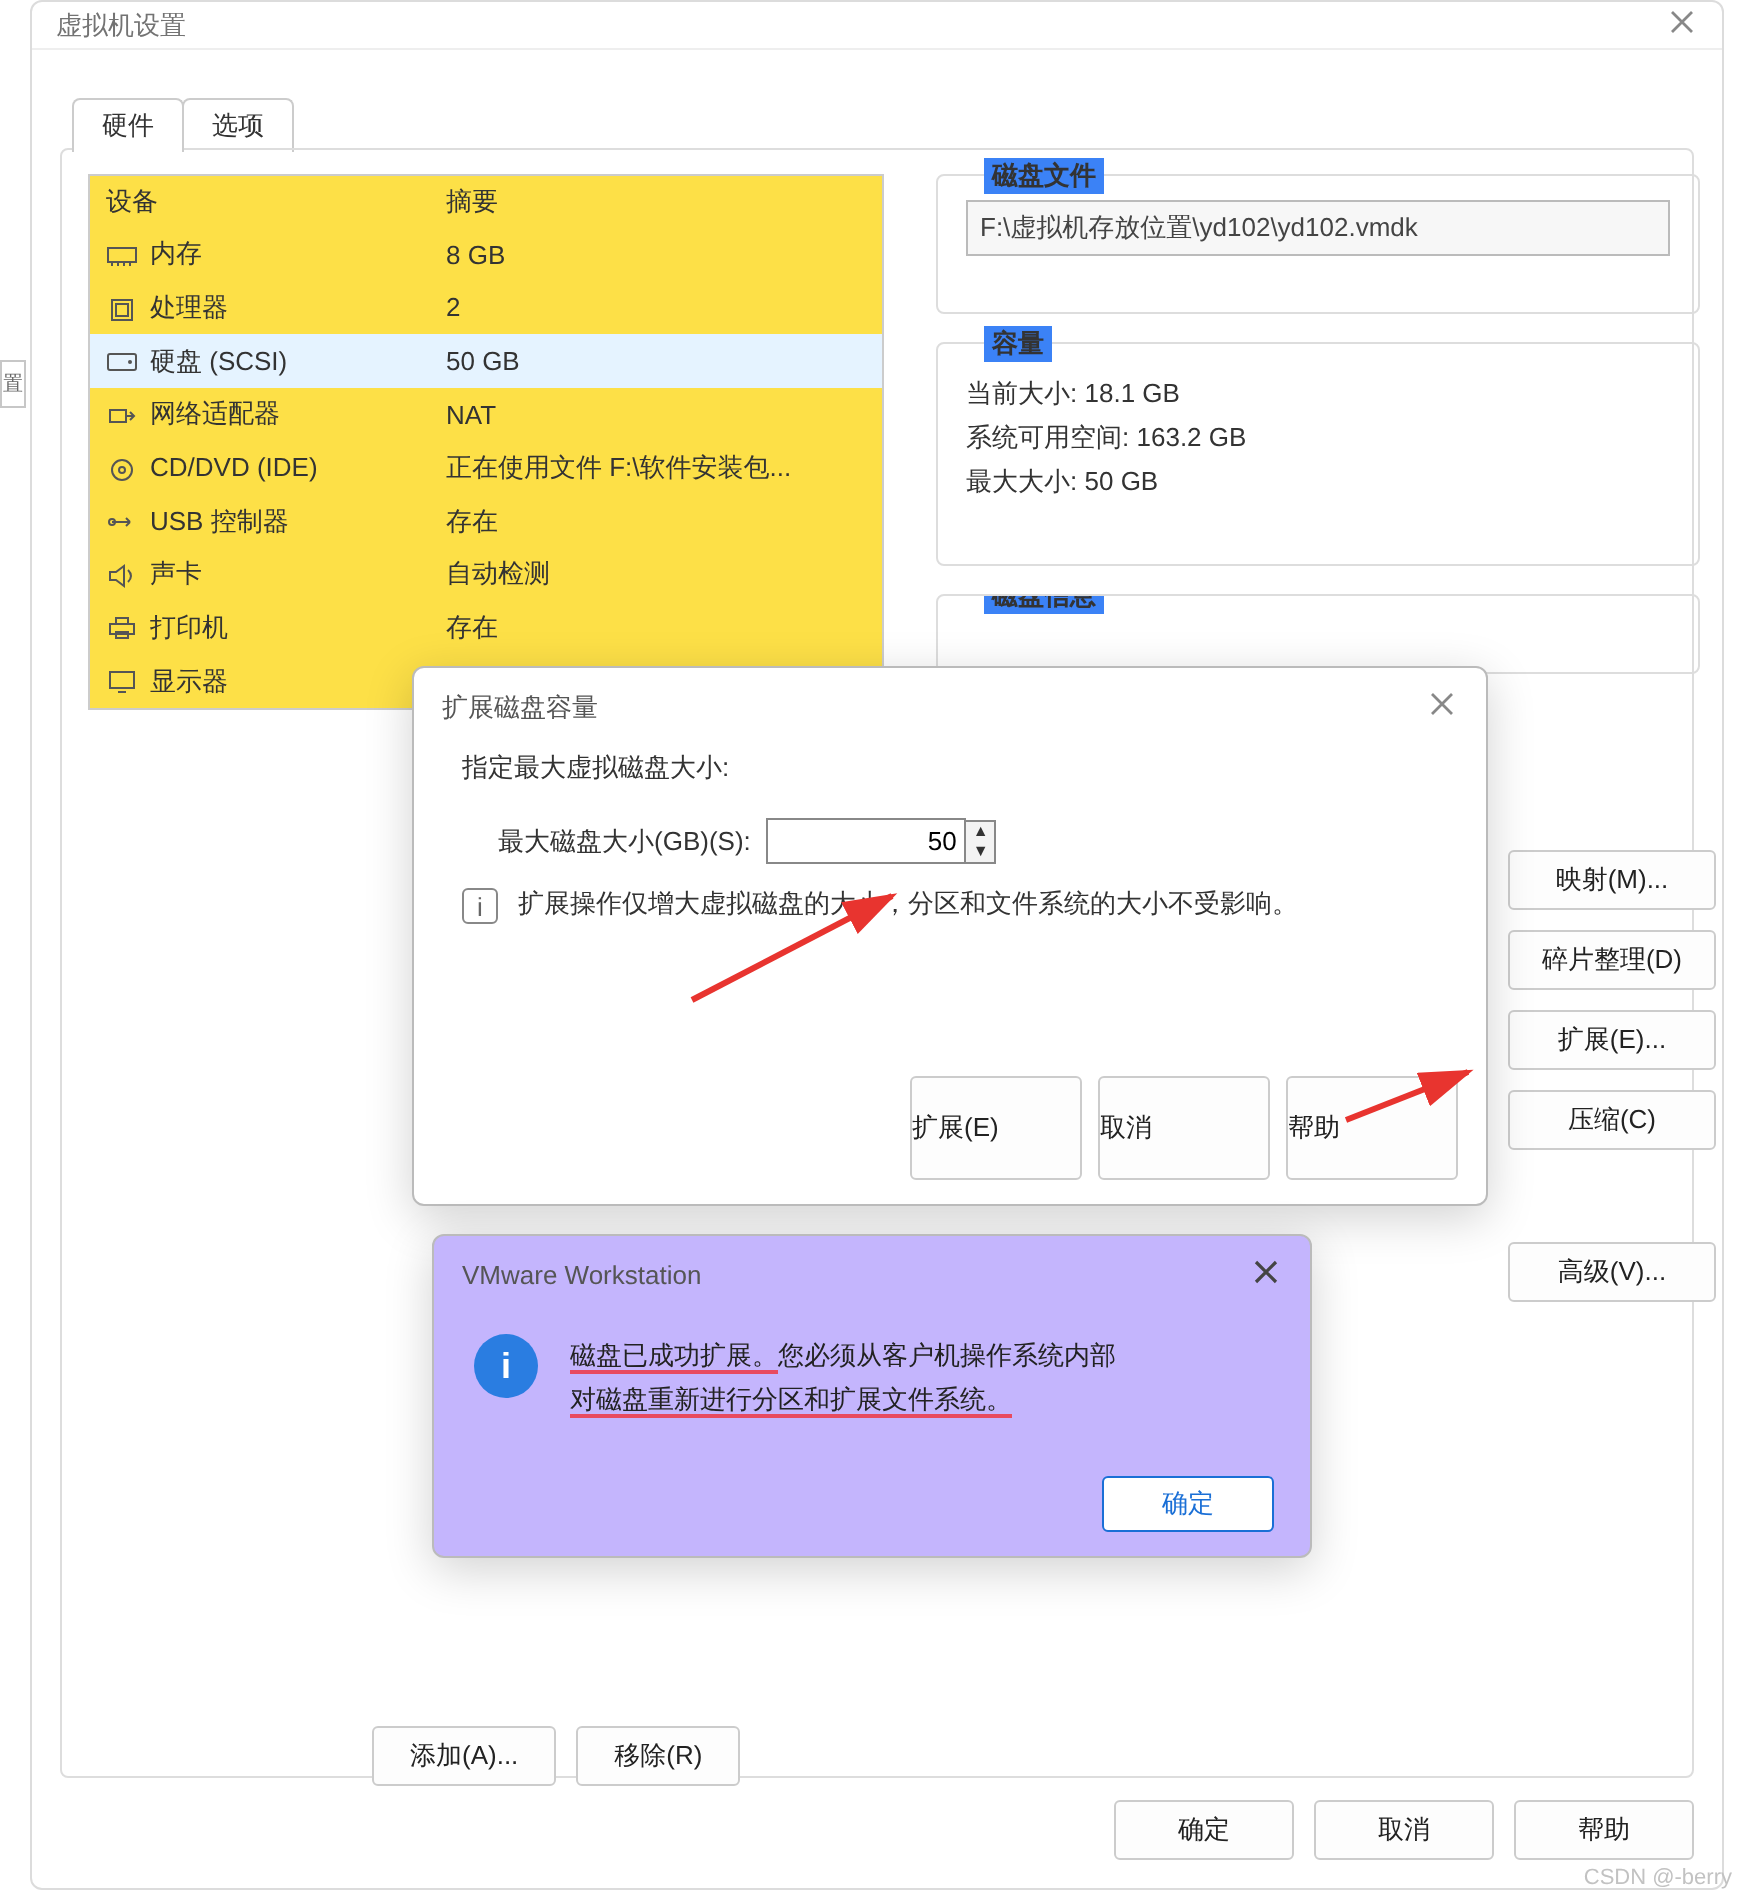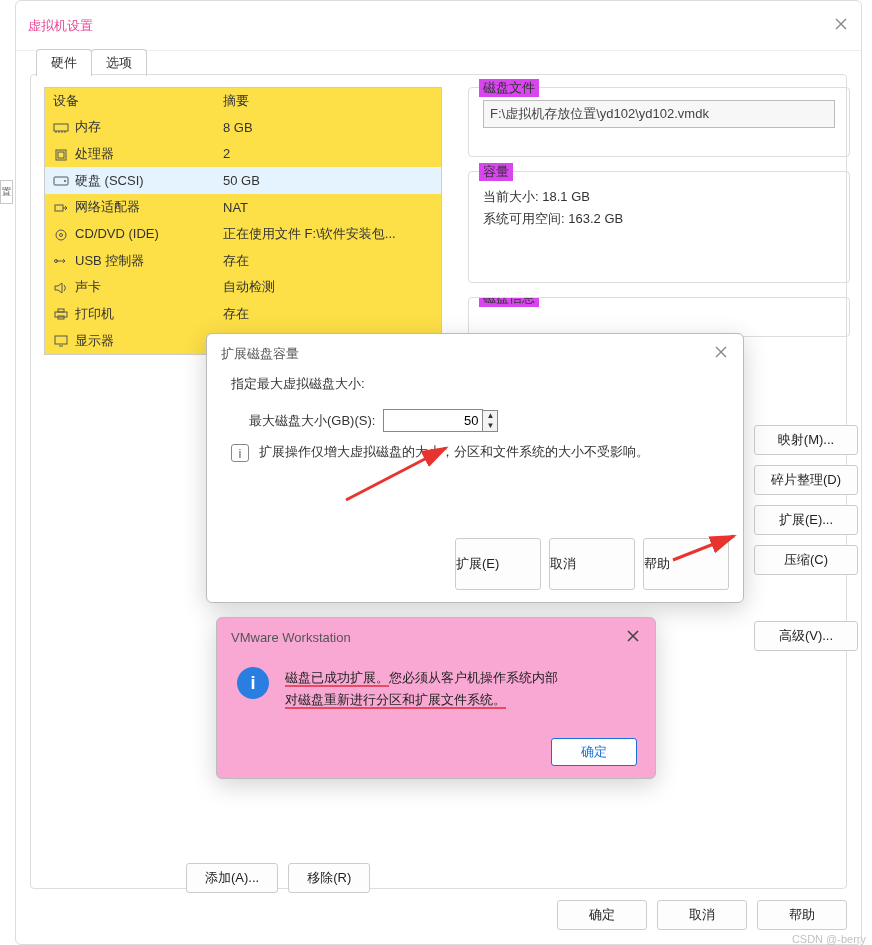--- a/index.html
+++ b/index.html
@@ -1,20 +1,20 @@
 <!DOCTYPE html>
 <html><head>
 <meta charset="utf-8">
 <style>
   * { box-sizing: border-box; font-family: "Microsoft YaHei", "Segoe UI", Tahoma, sans-serif; font-size: 13px; }
   body { margin: 0; background: #fff; width: 872px; height: 945px; position: relative; overflow: hidden; }
 
   
   .main-window { position: absolute; left: 15px; top: 0; width: 847px; height: 945px; border: 1px solid #dcdcdc; border-radius: 6px; background: #fff; }
-  .titlebar { height: 50px; display: flex; align-items: center; padding: 0 12px; border-bottom: 1px solid #eee; color: #ec4899; }
+  .titlebar { height: 24px; display: flex; align-items: center; padding: 0 12px; border-bottom: 1px solid #eee; color: #737373; }
   .titlebar .title { flex: 1; }
   .close-x { width: 16px; height: 16px; color: #888; }
 
   .leftedge { position: absolute; left:0; top:180px; width:13px; height:24px; background:#fff; border:1px solid #c7c7c7; display:flex; align-items:center; justify-content:center; font-size:10px; color:#666;}
 
   
   .tabs { position: absolute; left: 20px; top: 48px; display: flex; }
   .tab { border: 1px solid #ccc; border-bottom: none; padding: 4px 14px; background: #fff; border-radius: 4px 4px 0 0; margin-right: -1px; color: #333;}
   .tab.active { position: relative; z-index: 2; }
   .tab.inactive { background: #fff; color:#333;}
@@ -29,21 +29,21 @@
   .hwlist td.dev { width: 170px; }
   .hwlist tr.selected td { background: #e5f3ff; }
   .hwicon { display:inline-block; width:16px; height:12px; margin-right:6px; vertical-align:middle; }
   .hwlist-body { height: 240px; }
 
   .add-remove { position:absolute; left:170px; top:862px; display:flex; gap:10px;}
   .btn { border:1px solid #ccc; background:#fdfdfd; padding:5px 18px; border-radius:3px; color:#222;}
 
   
   .rgroup { position:absolute; border:1px solid #ddd; border-radius:4px; padding:12px 14px 14px 14px;}
-  .rgroup .legend { position:absolute; top:-9px; left:10px; background:#d946ef; padding:0 4px; color:#333;}
+  .rgroup .legend { position:absolute; top:-9px; left:23px; background:#3b82f6; padding:0 4px; color:#333;font-weight:bold;}
   .rg-diskfile { left:452px; top:86px; width:382px; height:70px;}
   .diskfile-input { border:1px solid #bbb; background:#f7f7f7; padding:4px 6px; width:100%; color:#444;}
   .rg-capacity { left:452px; top:170px; width:382px; height:112px;}
   .caprow { margin:4px 0; color:#333; }
   .rg-diskinfo { left:452px; top:296px; width:382px; height:40px; overflow:hidden;}
   .rg-diskinfo .hint{ color:#555; margin-top:10px;}
 
   .rbtns { position:absolute; left:738px; width:104px;}
   .rbtns .btn{ width:100%; margin-bottom:10px; text-align:center; padding:5px 0;}
   .rbtns.g1{ top:424px;}
@@ -64,21 +64,21 @@
   .field-row { margin:16px 0 10px 18px; display:flex; align-items:center;}
   .spin { display:flex; align-items:center; margin-left:8px;}
   .spin input{ width:100px; text-align:right; border:1px solid #888; padding:3px 4px; font-size:13px;}
   .spin .arrows{ display:flex; flex-direction:column; border:1px solid #888; border-left:none;}
   .spin .arrows span{ width:14px; height:10px; display:flex; align-items:center; justify-content:center; font-size:8px; background:#f3f3f3;}
   .info-row { display:flex; gap:10px; margin:10px 0 0 0;}
   .info-icon { width:18px; height:18px; border:1px solid #888; border-radius:3px; display:flex; align-items:center; justify-content:center; margin-top:2px; color:#666;}
   .info-text { flex:1; color:#333; line-height:1.6;}
 
   
-  .dialog.vmw { left:216px; top:617px; width:440px; height:162px; background:#f9a8d4;}
+  .dialog.vmw { left:216px; top:617px; width:440px; height:162px; background:#c4b5fd;}
   .vmw-icon { width:32px; height:32px; border-radius:50%; background:#2a7de1; color:#fff; display:flex; align-items:center; justify-content:center; font-weight:bold; font-size:18px; margin-right:16px;}
   .vmw-body { display:flex; padding:12px 20px 0 20px;}
   .vmw-text { flex:1; line-height:1.7; color:#222;}
   .vmw-btn { position:absolute; right:18px; bottom:12px; width:86px; text-align:center; border:1px solid #1a6fd6; color:#1a6fd6; padding:4px 0; border-radius:3px; background:#fff;}
   .underline-red { border-bottom:2px solid #e84a5f; display:inline; }
 
   
   .arrow { position:absolute; pointer-events:none; }
 
   .watermark{position:absolute; right:6px; bottom:0; font-size:11px; color:#c2c2c2;}
@@ -191,20 +191,21 @@
 
   <div class="rgroup rg-diskfile">
     <span class="legend">磁盘文件</span>
     <div class="diskfile-input">F:\虚拟机存放位置\yd102\yd102.vmdk</div>
   </div>
 
   <div class="rgroup rg-capacity">
     <span class="legend">容量</span>
     <div class="caprow"><span>当前大小:</span> <span>18.1 GB</span></div>
     <div class="caprow"><span>系统可用空间:</span> <span>163.2 GB</span></div>
+    <div class="caprow"><span>最大大小:</span> <span>50 GB</span></div>
   </div>
 
   <div class="rgroup rg-diskinfo">
     <span class="legend">磁盘信息</span>
   </div>
 
   <div class="rbtns g1">
     <div class="btn">映射(M)...</div>
     <div class="btn">碎片整理(D)</div>
     <div class="btn">扩展(E)...</div>

